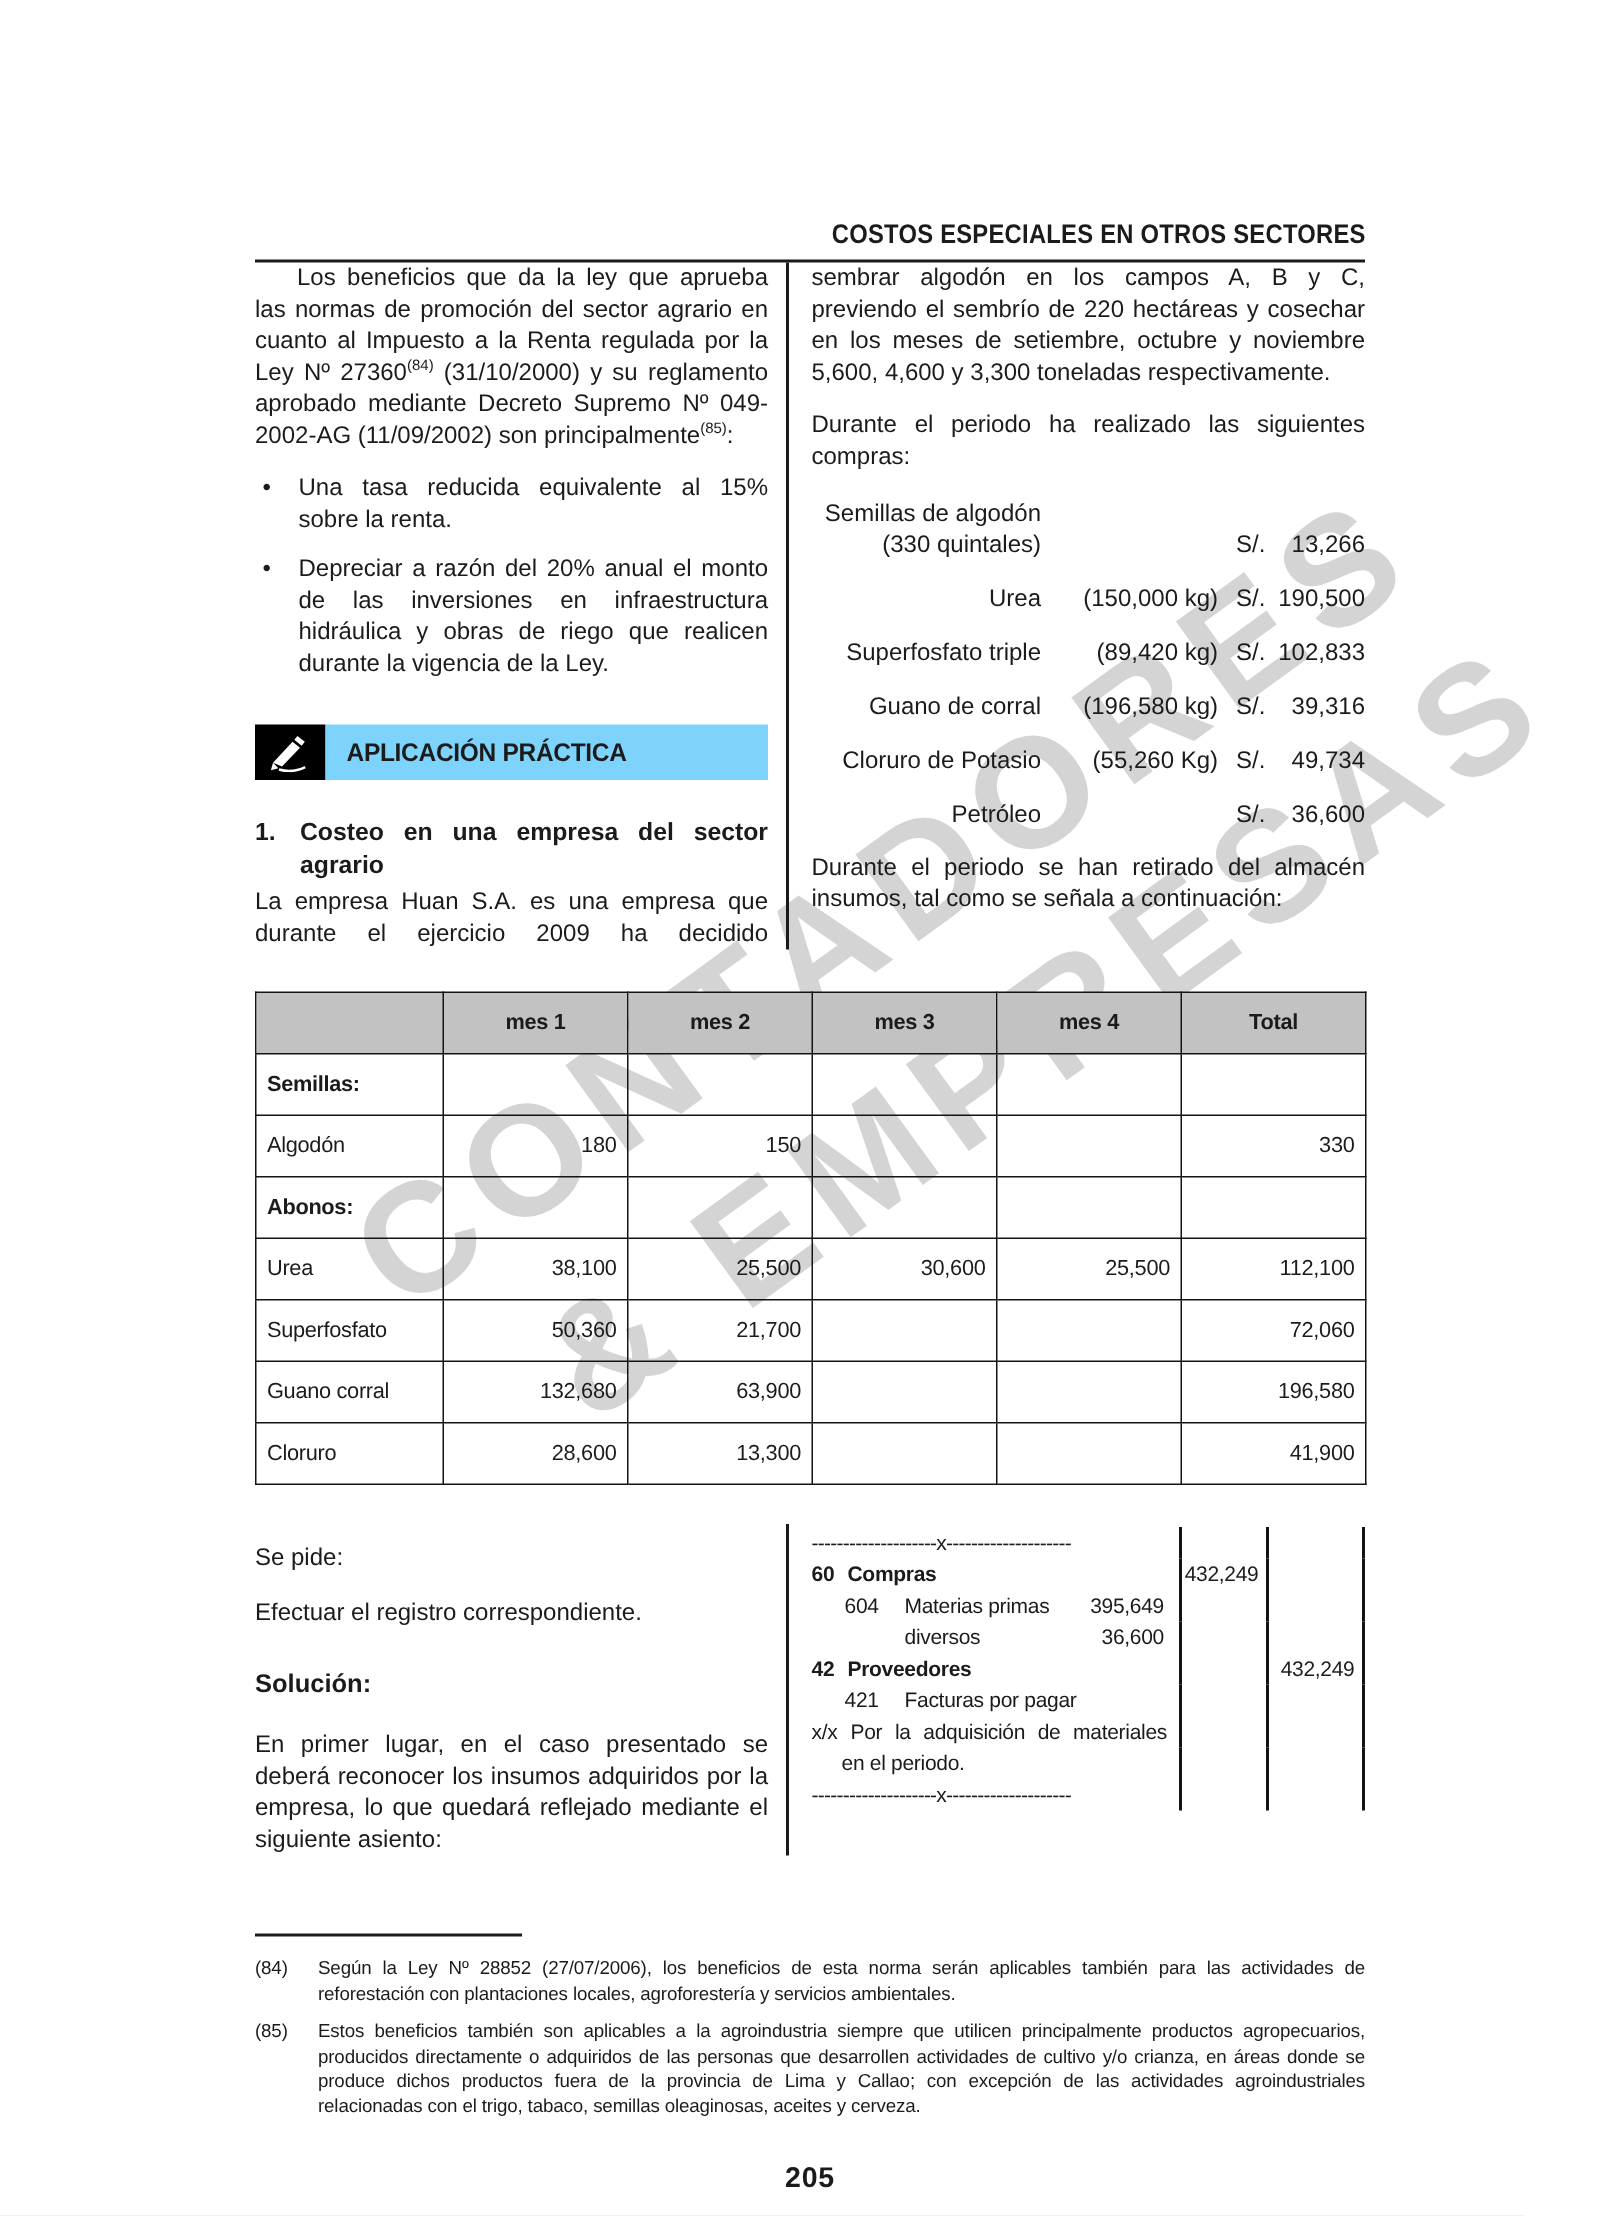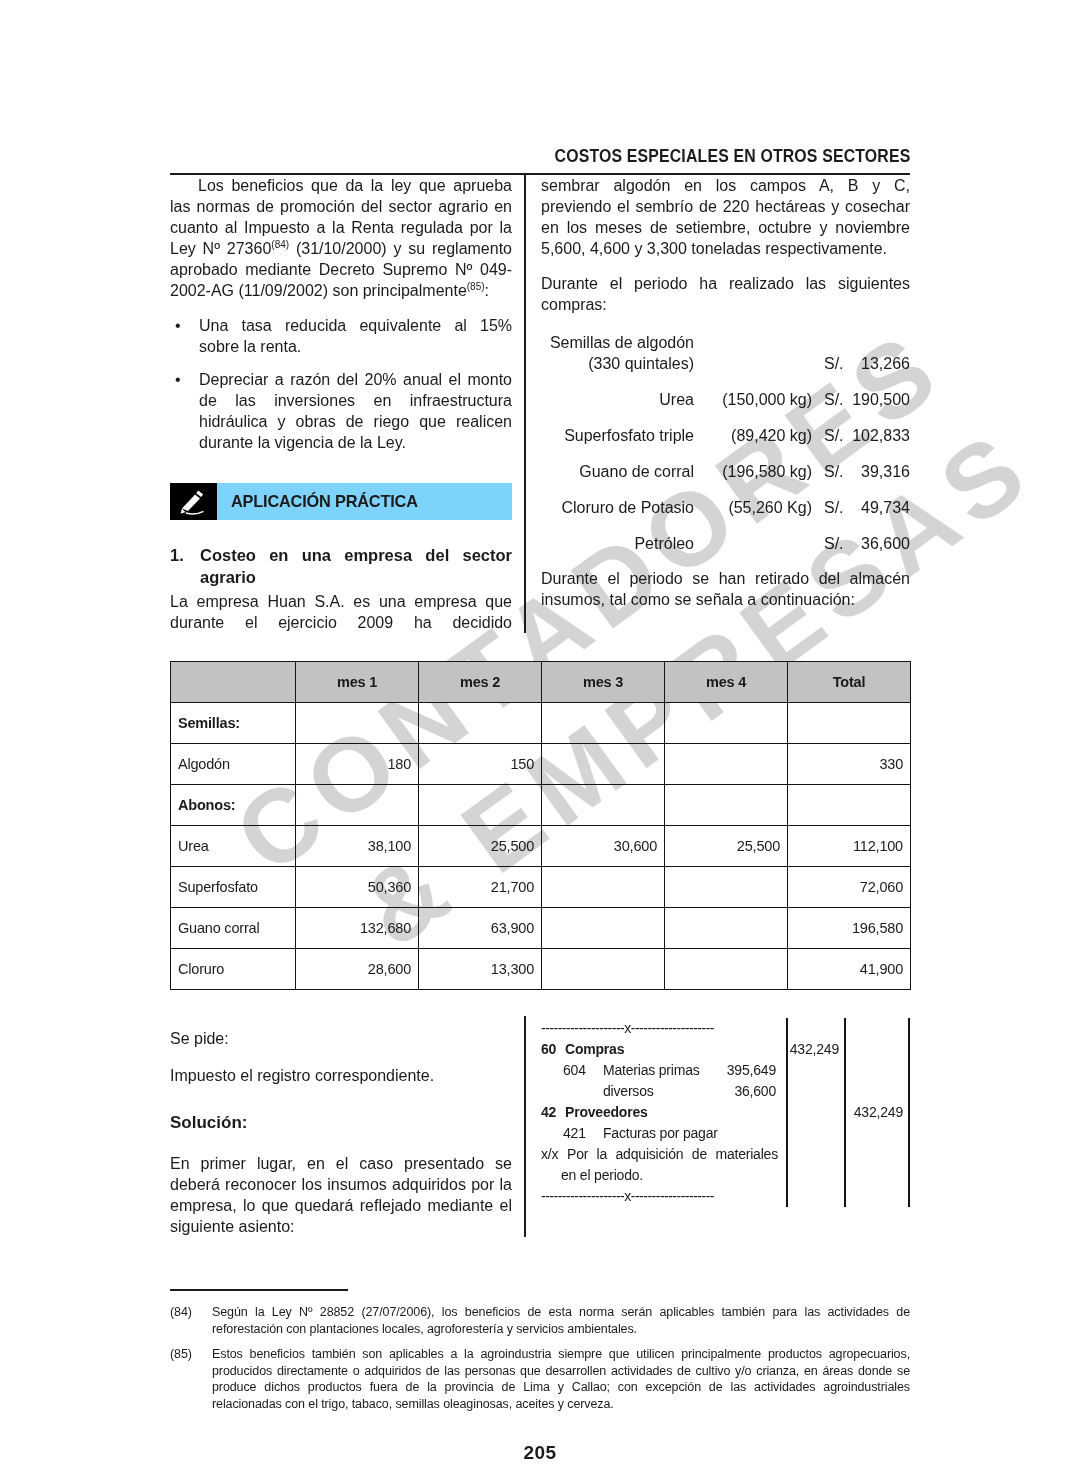--- a/index.html
+++ b/index.html
@@ -303,21 +303,21 @@
               <td class="num"></td>
               <td class="num">41,900</td>
             </tr>
           </tbody>
       </table>
     </div>
 
     <div class="cols cols-bottom">
       <div class="col-left">
         <p class="body-text sepide">Se pide:</p>
-        <p class="body-text task-line">Impuesto el registro correspondiente.</p>
+        <p class="body-text task-line">Efectuar el registro correspondiente.</p>
         <p class="solution-label">Solución:</p>
         <p class="body-text just solution-para">En primer lugar, en el caso presentado se deberá reconocer los insumos adquiridos por la empresa, lo que quedará reflejado mediante el siguiente asiento:</p>
       </div>
       <div class="col-right">
         <div class="journal">
             <div class="j-row">
               <div class="j-text j-dash">--------------------x--------------------</div>
               <div class="j-debit"></div>
               <div class="j-credit"></div>
             </div>

